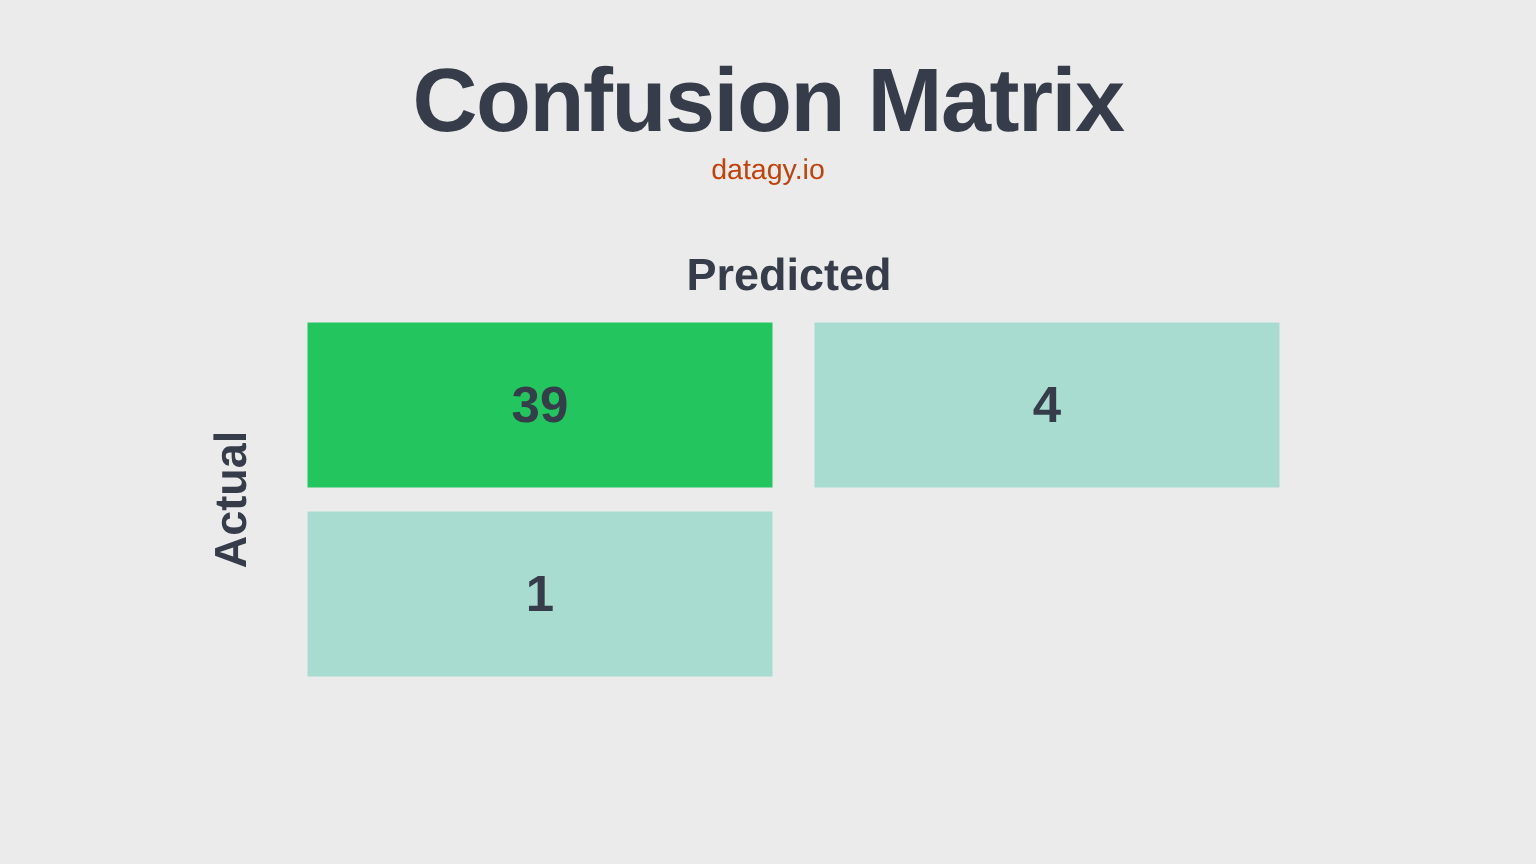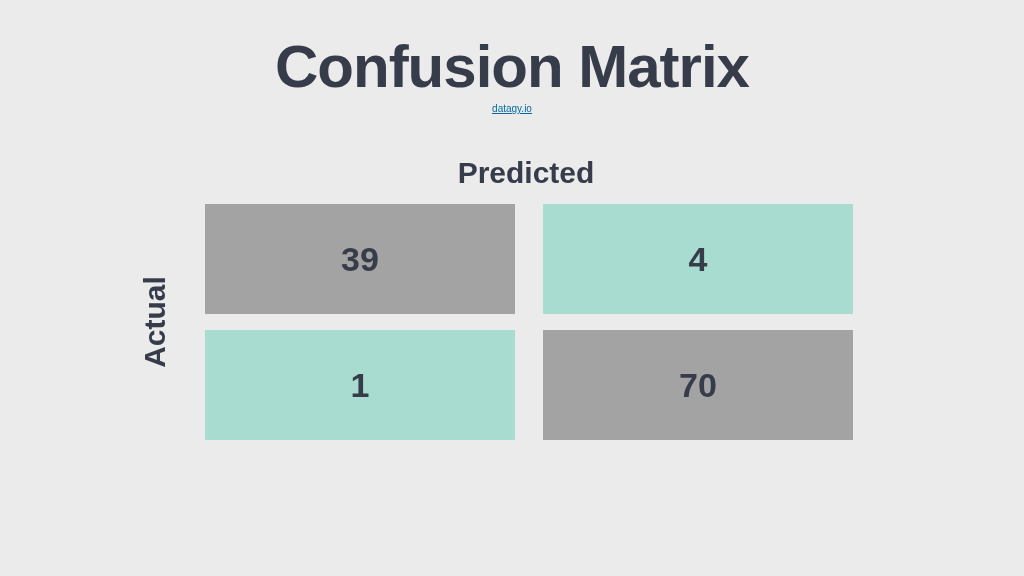--- a/index.html
+++ b/index.html
@@ -12,25 +12,24 @@
       flex-direction: column;
       align-items: center;
     }
     .title {
       font-size: 60px;
       font-weight: 800;
       margin-top: 32px;
       letter-spacing: -1px;
     }
     .subtitle {
-      font-size: 10px;
+      font-size: 19px;
       font-weight: 400;
       margin-top: 2px;
-      color: #0369a1;
-      text-decoration: underline;
+      color: #c2410c;
     }
     .predicted-label {
       font-size: 30px;
       font-weight: 700;
       margin-top: 42px;
       margin-left: 28px;
     }
     .matrix-wrap {
       display: flex;
       align-items: center;
@@ -53,32 +52,31 @@
       gap: 16px 28px;
     }
     .cell {
       display: flex;
       align-items: center;
       justify-content: center;
       font-size: 34px;
       font-weight: 700;
       color: #363c4a;
     }
-    .cell.dark { background: #a3a3a3; }
+    .cell.dark { background: #22c55e; }
     .cell.light { background: #a8dcd1; }
   </style>
 </head>
 <body>
 
 <div class="title">Confusion Matrix</div>
 <div class="subtitle">datagy.io</div>
 
 <div class="predicted-label">Predicted</div>
 
 <div class="matrix-wrap">
   <div class="actual-label">Actual</div>
   <div class="grid">
     <div class="cell dark">39</div>
     <div class="cell light">4</div>
     <div class="cell light">1</div>
-    <div class="cell dark">70</div>
   </div>
 </div>
 
 </body></html>

